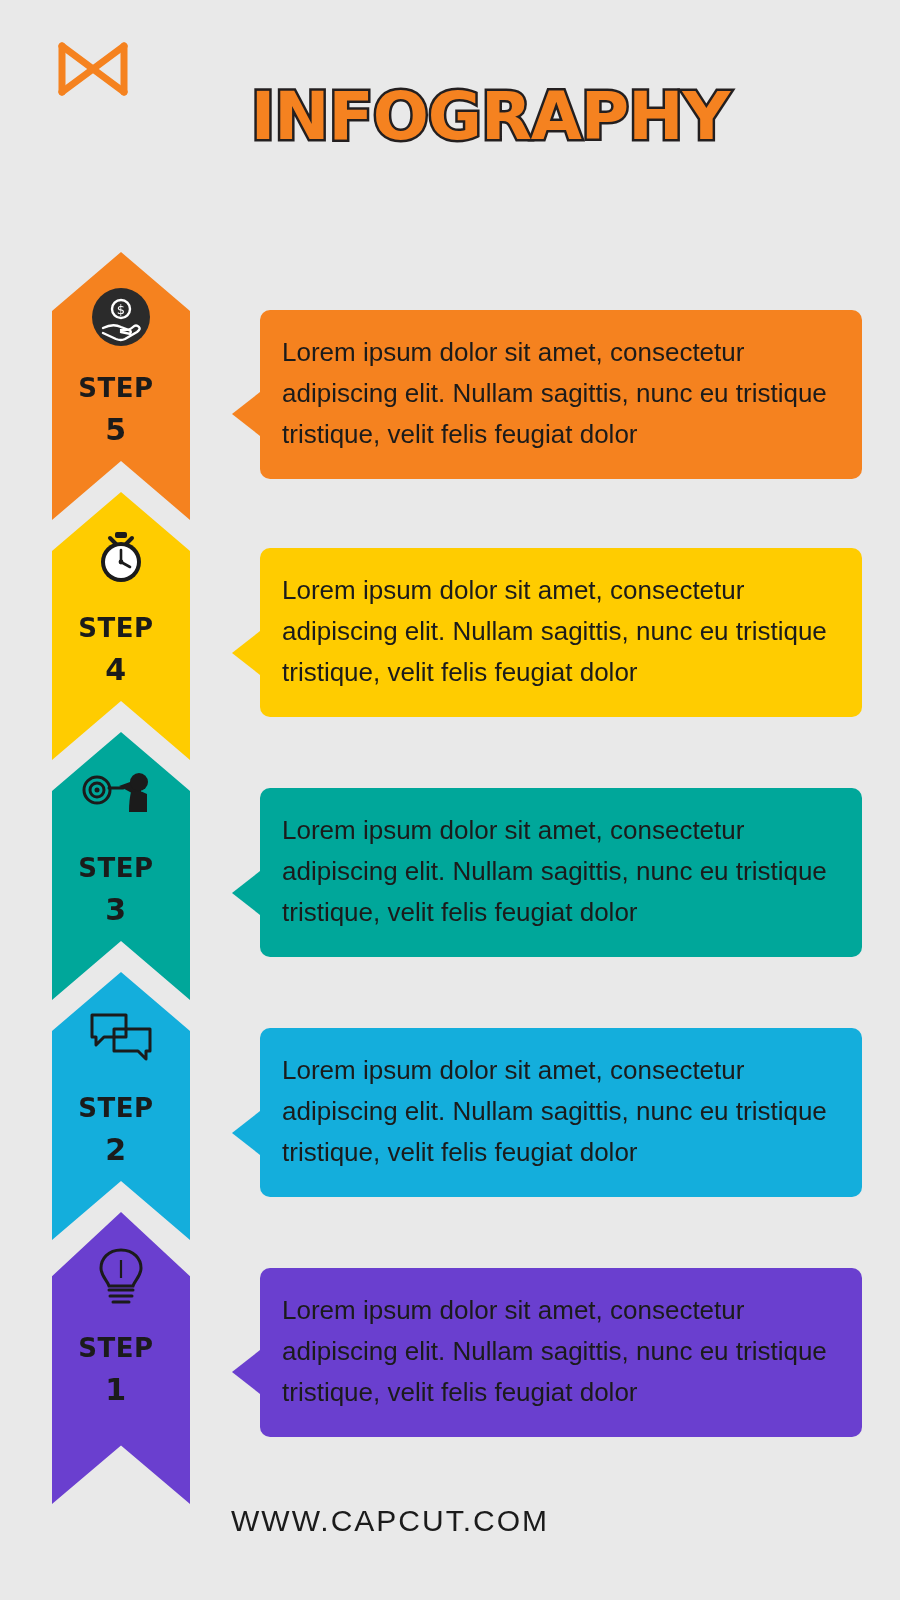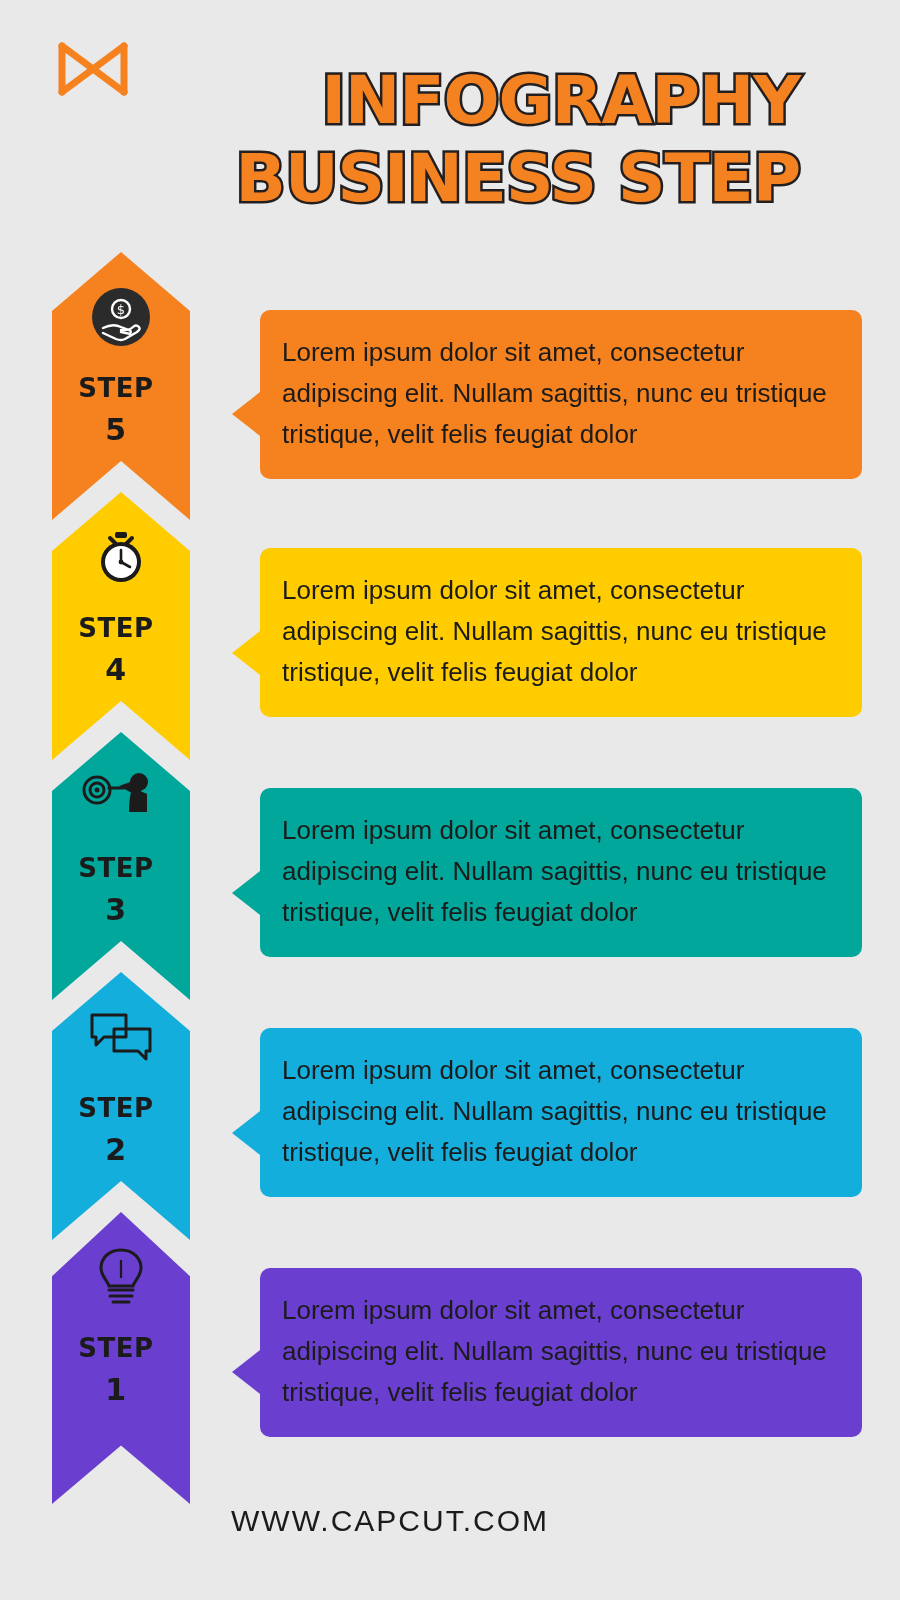--- a/index.html
+++ b/index.html
@@ -19,23 +19,23 @@
   .logo {
     position: absolute;
     left: 52px;
     top: 38px;
     width: 86px;
     height: 62px;
   }
   .title-block {
     position: absolute;
     left: 180px;
-    top: 62px;
+    top: 78px;
     width: 620px;
-    text-align: right;
+    text-align: center;
   }
   .title-line {
     font-family: "DejaVu Sans", sans-serif;
     font-weight: bold;
     font-size: 66px;
     line-height: 1.18;
     letter-spacing: -1px;
     color: #F58220;
     -webkit-text-stroke: 5px #231f20;
     paint-order: stroke fill;
@@ -143,21 +143,20 @@
       <path d="M10 8 L72 54"></path>
       <path d="M72 8 L10 54"></path>
       <path d="M10 8 L10 54"></path>
       <path d="M72 8 L72 54"></path>
     </g>
   </svg>
 </div>
 
 <div class="title-block">
   <div class="title-line">INFOGRAPHY</div>
-  <div class="title-line">BUSINESS STEP</div>
 </div>
 
 <div class="steps">
 
   <div class="step-row">
     <div class="chevron" style="background:#F5821F"></div>
     <div class="icon-wrap">
       <svg width="62" height="62" viewBox="0 0 62 62">
         <circle cx="31" cy="31" r="29" fill="#2b2b2b"></circle>
         <circle cx="31" cy="23" r="9" fill="none" stroke="#ffffff" stroke-width="2.4"></circle>

